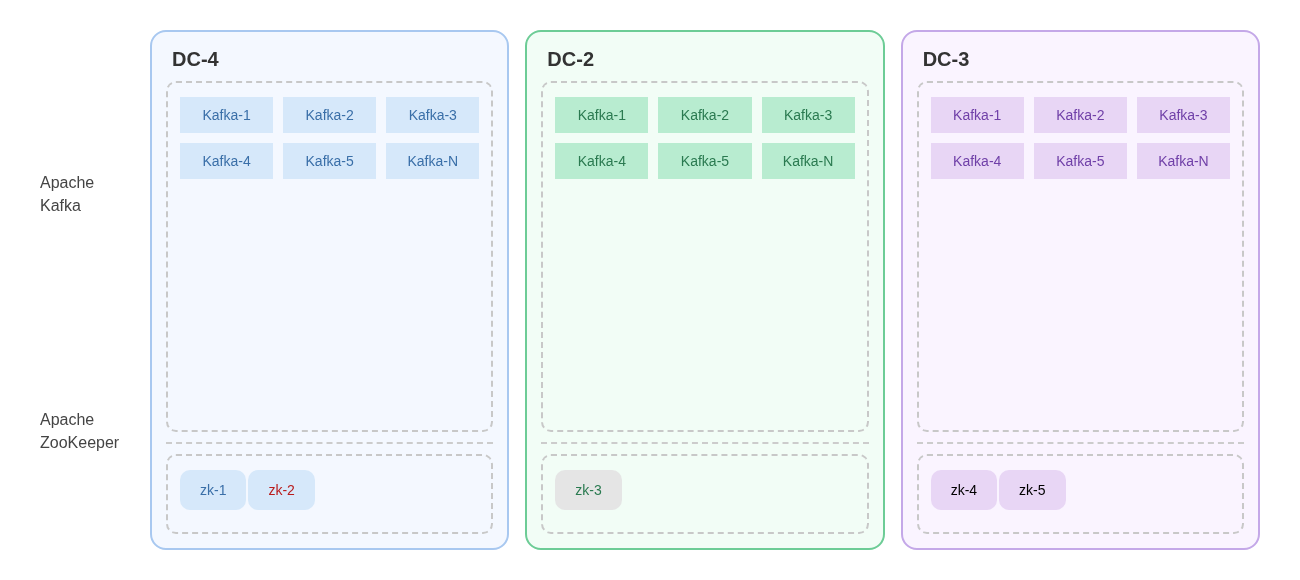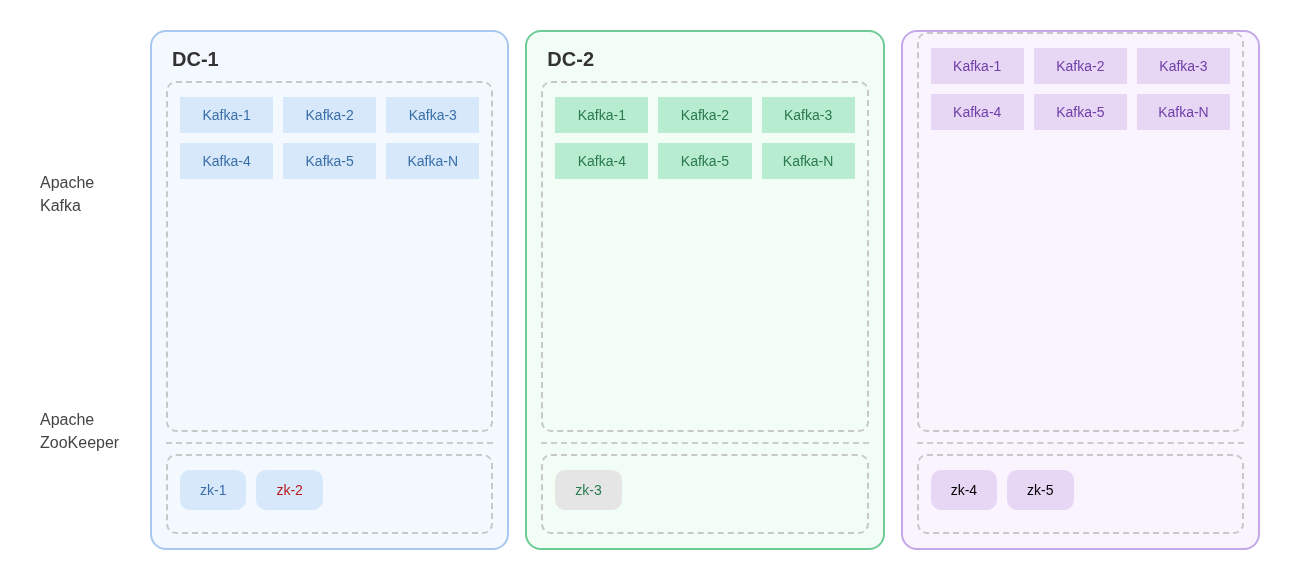--- a/index.html
+++ b/index.html
@@ -26,21 +26,21 @@
       padding: 10px 8px;
       text-align: center;
       font-size: 14px;
       font-weight: 500;
     }
 
     
     .zk-grid {
       display: flex;
       flex-direction: row;
-      gap: 10px;
+      gap: 2px;
       flex-wrap: wrap;
     }
 
     .zk-node {
       border-radius: 10px;
       padding: 12px 20px;
       text-align: center;
       font-size: 14px;
       font-weight: 500;
     }
@@ -143,21 +143,21 @@
     </div>
     <div class="label-zk">
       <span style="white-space:pre-line; font-size:16px; font-weight:500; color:#444;">Apache
 ZooKeeper</span>
     </div>
   </div>
 
   <div class="dc-columns-wrap">
 
     <div class="dc-col col1">
-      <div class="col-header">DC-1</div>
+      <div class="col-header">DC-4</div>
       <div class="col-kafka-area">
         <div class="kafka-grid">
           <div class="kafka-node dc1" style="background:#d6e8fa;color:#3a6fa8;">Kafka-1</div>
           <div class="kafka-node dc1" style="background:#d6e8fa;color:#3a6fa8;">Kafka-2</div>
           <div class="kafka-node dc1" style="background:#d6e8fa;color:#3a6fa8;">Kafka-3</div>
           <div class="kafka-node dc1" style="background:#d6e8fa;color:#3a6fa8;">Kafka-4</div>
           <div class="kafka-node dc1" style="background:#d6e8fa;color:#3a6fa8;">Kafka-5</div>
           <div class="kafka-node dc1" style="background:#d6e8fa;color:#3a6fa8;">Kafka-N</div>
         </div>
       </div>
@@ -184,20 +184,21 @@
       </div>
       <div class="section-divider"></div>
       <div class="col-zk-area">
         <div class="zk-grid">
           <div class="zk-node" style="background:#e5e5e5;color:#2a7a50;">zk-3</div>
         </div>
       </div>
     </div>
 
     <div class="dc-col col3">
+      <div class="col-header">DC-3</div>
       <div class="col-kafka-area">
         <div class="kafka-grid">
           <div class="kafka-node" style="background:#e8d6f5;color:#7040a8;">Kafka-1</div>
           <div class="kafka-node" style="background:#e8d6f5;color:#7040a8;">Kafka-2</div>
           <div class="kafka-node" style="background:#e8d6f5;color:#7040a8;">Kafka-3</div>
           <div class="kafka-node" style="background:#e8d6f5;color:#7040a8;">Kafka-4</div>
           <div class="kafka-node" style="background:#e8d6f5;color:#7040a8;">Kafka-5</div>
           <div class="kafka-node" style="background:#e8d6f5;color:#7040a8;">Kafka-N</div>
         </div>
       </div>

